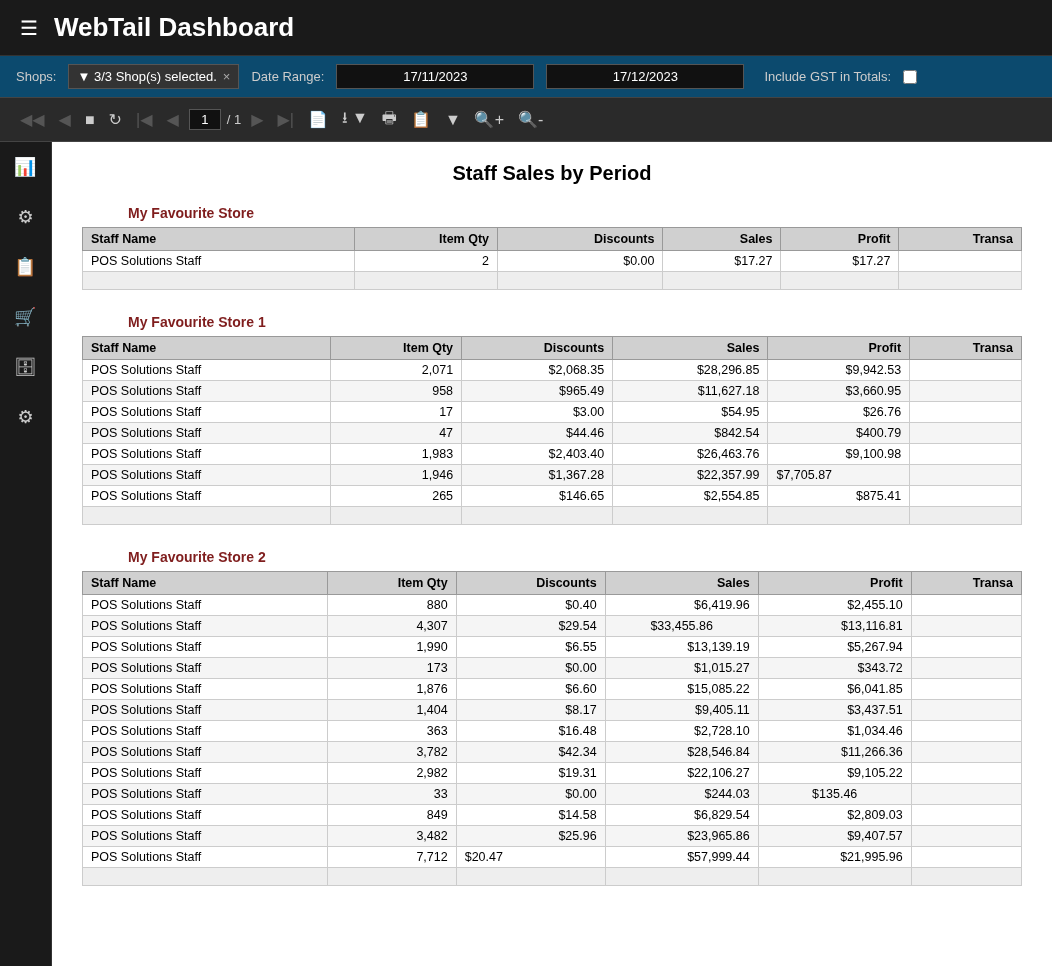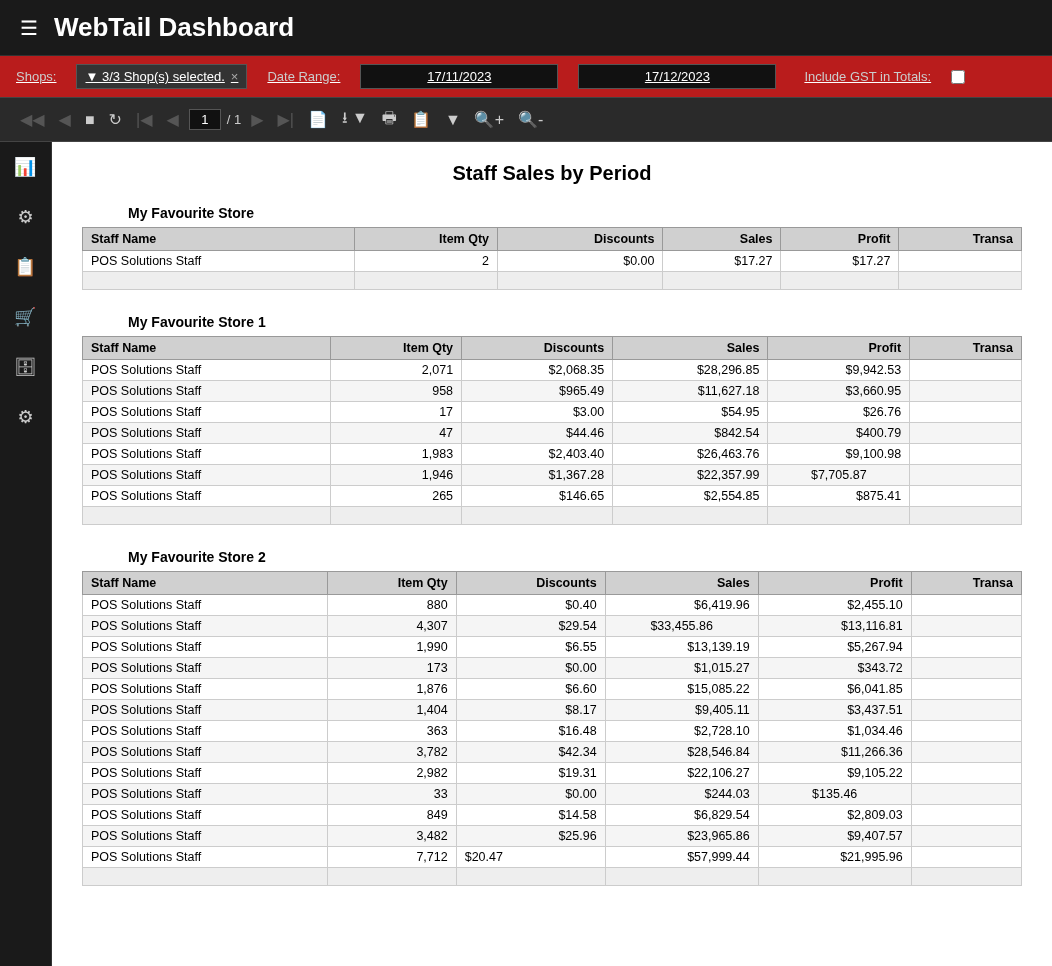--- a/index.html
+++ b/index.html
@@ -4,21 +4,21 @@
   <style>
     * { box-sizing: border-box; margin: 0; padding: 0; }
     body { font-family: Arial, sans-serif; background: #1a1a1a; color: #fff; display: flex; flex-direction: column; height: 966px; overflow: hidden; }
 
     
     .header { background: #1a1a1a; padding: 12px 20px; display: flex; align-items: center; gap: 16px; border-bottom: 1px solid #333; }
     .menu-icon { font-size: 20px; cursor: pointer; color: #fff; }
     .app-title { font-size: 26px; font-weight: bold; color: #fff; }
 
     
-    .toolbar { background: #b91c1c; padding: 8px 16px; display: flex; align-items: center; gap: 20px; border-bottom: 1px solid #444; text-decoration: underline; }
+    .toolbar { background: #0c4a6e; padding: 8px 16px; display: flex; align-items: center; gap: 12px; border-bottom: 1px solid #444; }
     .toolbar-label { color: #ccc; font-size: 13px; }
     .shop-select { background: #333; border: 1px solid #555; color: #fff; padding: 4px 8px; font-size: 13px; display: flex; align-items: center; gap: 6px; cursor: pointer; }
     .shop-select .close-x { color: #aaa; cursor: pointer; }
     .date-input { background: #111; border: 1px solid #555; color: #fff; padding: 4px 10px; font-size: 13px; min-width: 110px; text-align: center; }
     .gst-label { color: #ccc; font-size: 13px; margin-left: 8px; }
     .gst-checkbox { width: 14px; height: 14px; }
 
     
     .report-toolbar { background: #2a2a2a; padding: 6px 16px; display: flex; align-items: center; gap: 6px; border-bottom: 1px solid #444; }
     .rtb-btn { background: none; border: none; color: #ccc; font-size: 16px; cursor: pointer; padding: 2px 4px; }
@@ -34,21 +34,21 @@
 
     
     .main { flex: 1; background: #fff; overflow-y: auto; padding: 0; }
     .report-area { padding: 20px 30px; color: #000; }
 
     
     .report-title { text-align: center; font-size: 20px; font-weight: bold; color: #000; margin-bottom: 20px; }
 
     
     .store-section { margin-bottom: 24px; }
-    .store-name { font-size: 14px; font-weight: bold; color: #000000; margin-bottom: 6px; padding-left: 46px; }
+    .store-name { font-size: 14px; font-weight: bold; color: #7f1d1d; margin-bottom: 6px; padding-left: 46px; }
 
     
     table { width: 100%; border-collapse: collapse; font-size: 12.5px; color: #000; }
     table thead tr { background: #d0d0d0; }
     table thead th { border: 1px solid #999; padding: 4px 8px; text-align: left; font-weight: bold; }
     table tbody tr { background: #fff; }
     table tbody tr:nth-child(even) { background: #f5f5f5; }
     table tbody td { border: 1px solid #ccc; padding: 3px 8px; }
 
     
@@ -196,21 +196,21 @@
                   <td style="text-align: right;">$2,403.40</td>
                   <td style="text-align: right;">$26,463.76</td>
                   <td style="text-align: right;">$9,100.98</td>
                   <td style="text-align: right;"></td>
                 </tr>
                 <tr>
                   <td>POS Solutions Staff</td>
                   <td style="text-align: right;">1,946</td>
                   <td style="text-align: right;">$1,367.28</td>
                   <td style="text-align: right;">$22,357.99</td>
-                  <td style="text-align: center;">$7,705.87</td>
+                  <td style="text-align: left;">$7,705.87</td>
                   <td style="text-align: right;"></td>
                 </tr>
                 <tr>
                   <td>POS Solutions Staff</td>
                   <td style="text-align: right;">265</td>
                   <td style="text-align: right; margin-top: 44px;">$146.65</td>
                   <td style="text-align: right;">$2,554.85</td>
                   <td style="text-align: right;">$875.41</td>
                   <td style="text-align: right;"></td>
                 </tr>

